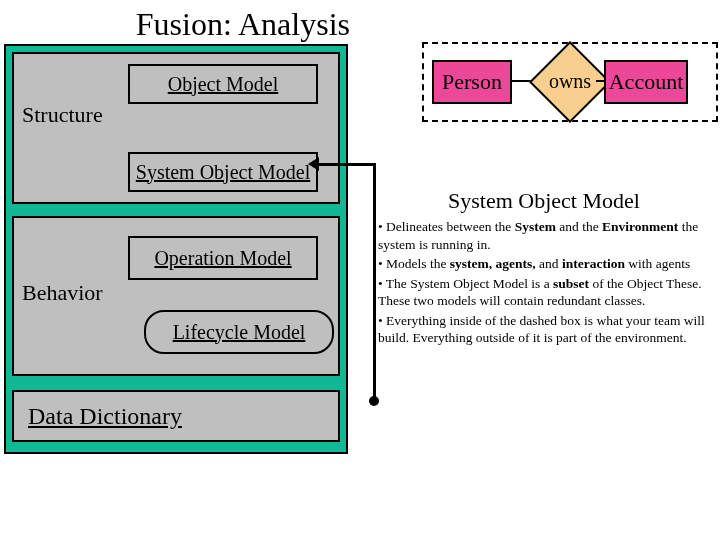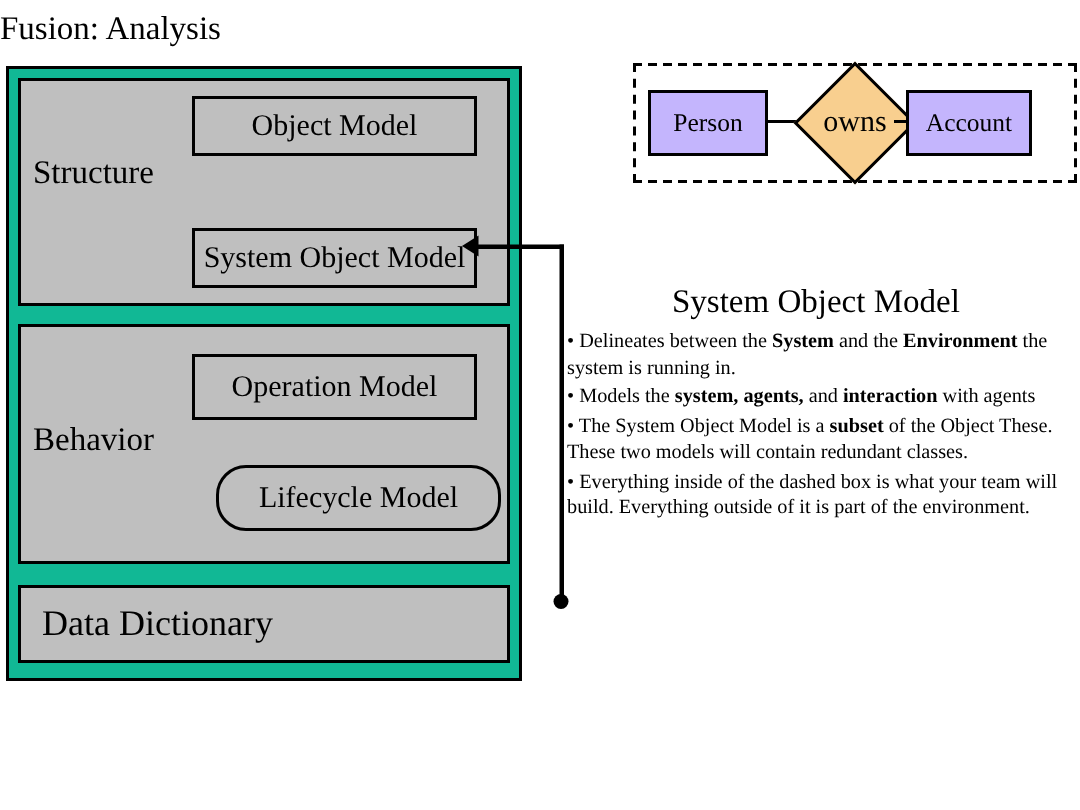--- a/index.html
+++ b/index.html
@@ -7,22 +7,22 @@
     margin: 0;
     padding: 0;
     width: 720px;
     height: 540px;
     font-family: "Times New Roman", serif;
     background: #fff;
     position: relative;
     overflow: hidden;
   }
   .title {
-    text-align: left;
-    font-size: 22px;
+    text-align: right;
+    font-size: 32px;
     padding: 6px 0 4px 0;
     width: 350px;
   }
   .left-panel {
     position: absolute;
     left: 4px;
     top: 44px;
     width: 344px;
     height: 410px;
     background: #11b895;
@@ -44,20 +44,21 @@
     font-size: 22px;
   }
   .box {
     background: #bfbfbf;
     border: 2px solid #000;
     text-align: center;
     font-size: 20px;
     display: flex;
     align-items: center;
     justify-content: center;
+    text-decoration: underline;
   }
   .box-om {
     position: absolute;
     left: 114px;
     top: 10px;
     width: 190px;
     height: 40px;
   }
   .box-som {
     position: absolute;
@@ -103,23 +104,23 @@
     width: 328px;
     height: 52px;
     font-size: 24px;
     padding-left: 14px;
     justify-content: flex-start;
   }
 
   
   .entity {
     position: absolute;
-    background: #c4b5fd;
-    border: 2px solid #000;
-    font-size: 17px;
+    background: #ec4899;
+    border: 2px solid #000;
+    font-size: 22px;
     display: flex;
     align-items: center;
     justify-content: center;
   }
   .entity-person {
     left: 432px; top: 60px; width: 80px; height: 44px;
   }
   .entity-account {
     left: 604px; top: 60px; width: 84px; height: 44px;
   }

